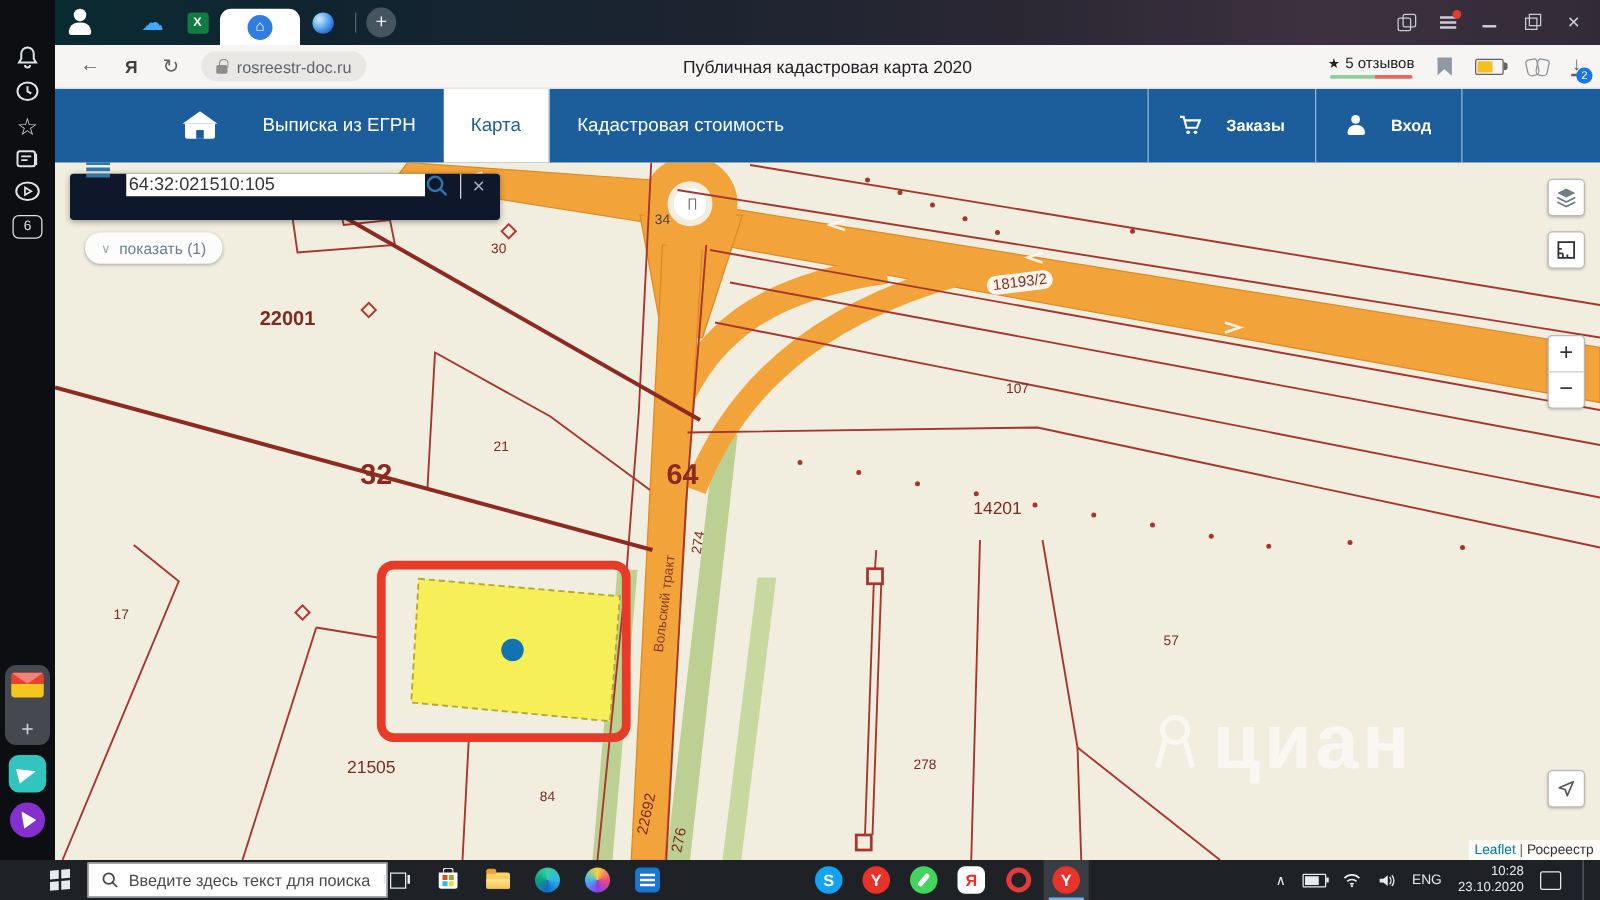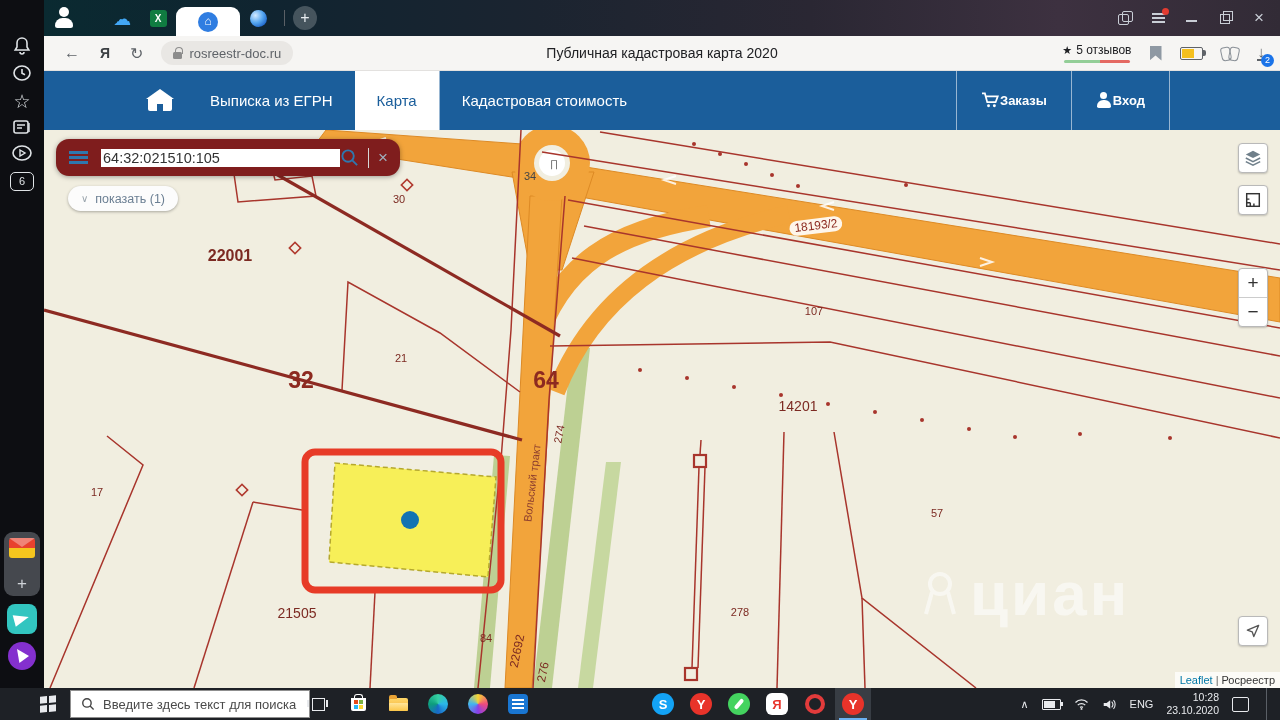--- a/index.html
+++ b/index.html
@@ -90,34 +90,34 @@
     align-items:stretch;z-index:15;}
   .home-btn{width:56px;margin-left:88px;display:flex;align-items:center;justify-content:center;cursor:pointer;}
   .house{position:relative;width:24px;height:12px;background:#fff;border-radius:0 0 2px 2px;margin-top:10px;}
   .house::before{content:"";position:absolute;left:-2px;bottom:12px;width:0;height:0;
     border-left:14px solid transparent;border-right:14px solid transparent;border-bottom:10px solid #fff;}
   .house::after{content:"";position:absolute;left:9px;bottom:0;width:6px;height:7px;background:#1b5e9b;}
   .nav-item{display:flex;align-items:center;padding:0 22px;color:#fff;font-size:15px;cursor:pointer;white-space:nowrap;}
   .nav-item.active{background:#fff;color:#1b5e9b;}
   .nav-sep{width:1px;background:rgba(255,255,255,.55);margin:0;}
   .nav-right{margin-left:auto;display:flex;align-items:stretch;}
-  .nav-r-item{display:flex;align-items:center;gap:1px;padding:0 24px;color:#fff;font-size:13px;font-weight:bold;cursor:pointer;}
+  .nav-r-item{display:flex;align-items:center;gap:20px;padding:0 24px;color:#fff;font-size:13px;font-weight:bold;cursor:pointer;}
   .person{position:relative;width:16px;height:16px;}
   .person::before{content:"";position:absolute;left:4.5px;top:0;width:7px;height:7px;border-radius:50%;background:#fff;}
   .person::after{content:"";position:absolute;left:1px;top:8px;width:14px;height:8px;border-radius:7px 7px 2px 2px;background:#fff;}
   
   #map{position:absolute;left:44px;top:130px;width:1236px;height:558px;overflow:hidden;background:#f1eee0;}
   #mapsvg{position:absolute;left:0;top:0;}
   #map-labels{position:absolute;inset:0;pointer-events:none;}
   .map-label{position:absolute;white-space:nowrap;font-family:"Liberation Sans",sans-serif;}
   .map-label.pill{background:rgba(255,255,255,.9);border-radius:8px;padding:0 5px;line-height:15px;}
   .monument{position:absolute;color:#6d6d6d;font-size:10px;transform:translate(-50%,-50%);}
   
-  .searchbox{position:absolute;left:12px;top:9px;width:344px;height:37px;background:#7f1d1d;border-radius:13px;
-    box-shadow:0 1px 5px rgba(0,0,0,.35);display:flex;align-items:center;z-index:10;}
+  .searchbox{position:absolute;left:12px;top:9px;width:344px;height:37px;background:#0f172a;border-radius:3px;
+    box-shadow:0 1px 5px rgba(0,0,0,.35);display:flex;align-items:flex-start;z-index:10;}
   .burger{width:19px;height:3px;background:#2e77ae;box-shadow:0 5px 0 #2e77ae,0 10px 0 #2e77ae;
     margin:-10px 13px 0 13px;cursor:pointer;flex:none;}
   .searchinput{flex:1;border:none;outline:none;font-size:14.5px;color:#333;font-family:"Liberation Sans",sans-serif;min-width:0;}
   .s-div{width:1px;height:20px;background:#d7d7d7;margin:0 9px;}
   .s-close{color:#9fb0bd;font-size:17px;margin-right:12px;cursor:pointer;}
   .showpill{position:absolute;left:24px;top:56px;height:25px;border-radius:13px;background:#fcfcfc;
     box-shadow:0 1px 3px rgba(0,0,0,.3);display:flex;align-items:center;gap:7px;padding:0 13px;z-index:10;cursor:pointer;}
   .showpill .chev{color:#9aa5ad;font-size:10px;}
   .showpill .lbl{color:#6b7f93;font-size:12.5px;}
   
@@ -397,21 +397,21 @@
         <div class="map-label" style="left: 186px; top: 126px; font-size: 16px; color: rgb(124, 42, 34); transform: translate(-50%, -50%); font-weight: bold;">22001</div>
         <div class="map-label" style="left: 355px; top: 69px; font-size: 11px; color: rgb(124, 42, 34); transform: translate(-50%, -50%);">30</div>
         <div class="map-label" style="left: 357px; top: 228px; font-size: 11px; color: rgb(124, 42, 34); transform: translate(-50%, -50%); text-align: center;">21</div>
         <div class="map-label" style="left: 257px; top: 250px; font-size: 23px; color: rgb(141, 42, 32); font-weight: bold; transform: translate(-50%, -50%);">32</div>
         <div class="map-label" style="left: 502px; top: 250px; font-size: 23px; color: rgb(141, 42, 32); font-weight: bold; transform: translate(-50%, -50%);">64</div>
         <div class="map-label" style="left: 755px; top: 181px; font-size: 11px; color: rgb(124, 42, 34); transform: translate(-50%, -50%); margin-left: 15px;">107</div>
         <div class="map-label" style="left: 742px; top: 276px; font-size: 14px; color: rgb(124, 42, 34); transform: translate(-50%, -50%); margin-left: 12px;">14201</div>
         <div class="map-label" style="left: 53px; top: 362px; font-size: 11px; color: rgb(124, 42, 34); transform: translate(-50%, -50%);">17</div>
         <div class="map-label" style="left: 893px; top: 383px; font-size: 11px; color: rgb(124, 42, 34); transform: translate(-50%, -50%);">57</div>
         <div class="map-label" style="left: 253px; top: 483px; font-size: 14px; color: rgb(124, 42, 34); transform: translate(-50%, -50%);">21505</div>
-        <div class="map-label" style="left: 394px; top: 508px; font-size: 11px; color: rgb(124, 42, 34); transform: translate(-50%, -50%); margin-left: 48px;">84</div>
+        <div class="map-label" style="left: 394px; top: 508px; font-size: 11px; color: rgb(124, 42, 34); transform: translate(-50%, -50%);">84</div>
         <div class="map-label" style="left: 696px; top: 482px; font-size: 11px; color: rgb(124, 42, 34); transform: translate(-50%, -50%);">278</div>
         <div class="map-label" style="left: 515px; top: 304px; font-size: 11px; color: rgb(124, 42, 34); transform: translate(-50%, -50%) rotate(-80deg);">274</div>
         <div class="map-label" style="left: 473px; top: 521px; font-size: 12px; color: rgb(124, 42, 34); transform: translate(-50%, -50%) rotate(-78deg);">22692</div>
         <div class="map-label" style="left: 499px; top: 542px; font-size: 12px; color: rgb(124, 42, 34); transform: translate(-50%, -50%) rotate(-78deg);">276</div>
         <div class="map-label" style="left: 486px; top: 46px; font-size: 11px; color: rgb(68, 68, 68); transform: translate(-50%, -50%);">34</div>
         <div class="map-label pill" style="left: 772px; top: 96px; font-size: 12px; color: rgb(141, 42, 32); transform: translate(-50%, -50%) rotate(-7deg);">18193/2</div>
         <div class="map-label" style="left: 488px; top: 353px; font-size: 11px; color: rgb(139, 60, 46); transform: translate(-50%, -50%) rotate(-83deg);">Вольский тракт</div>
       </div>
     <span class="monument" style="left:510px;top:33px">∏</span>
 

